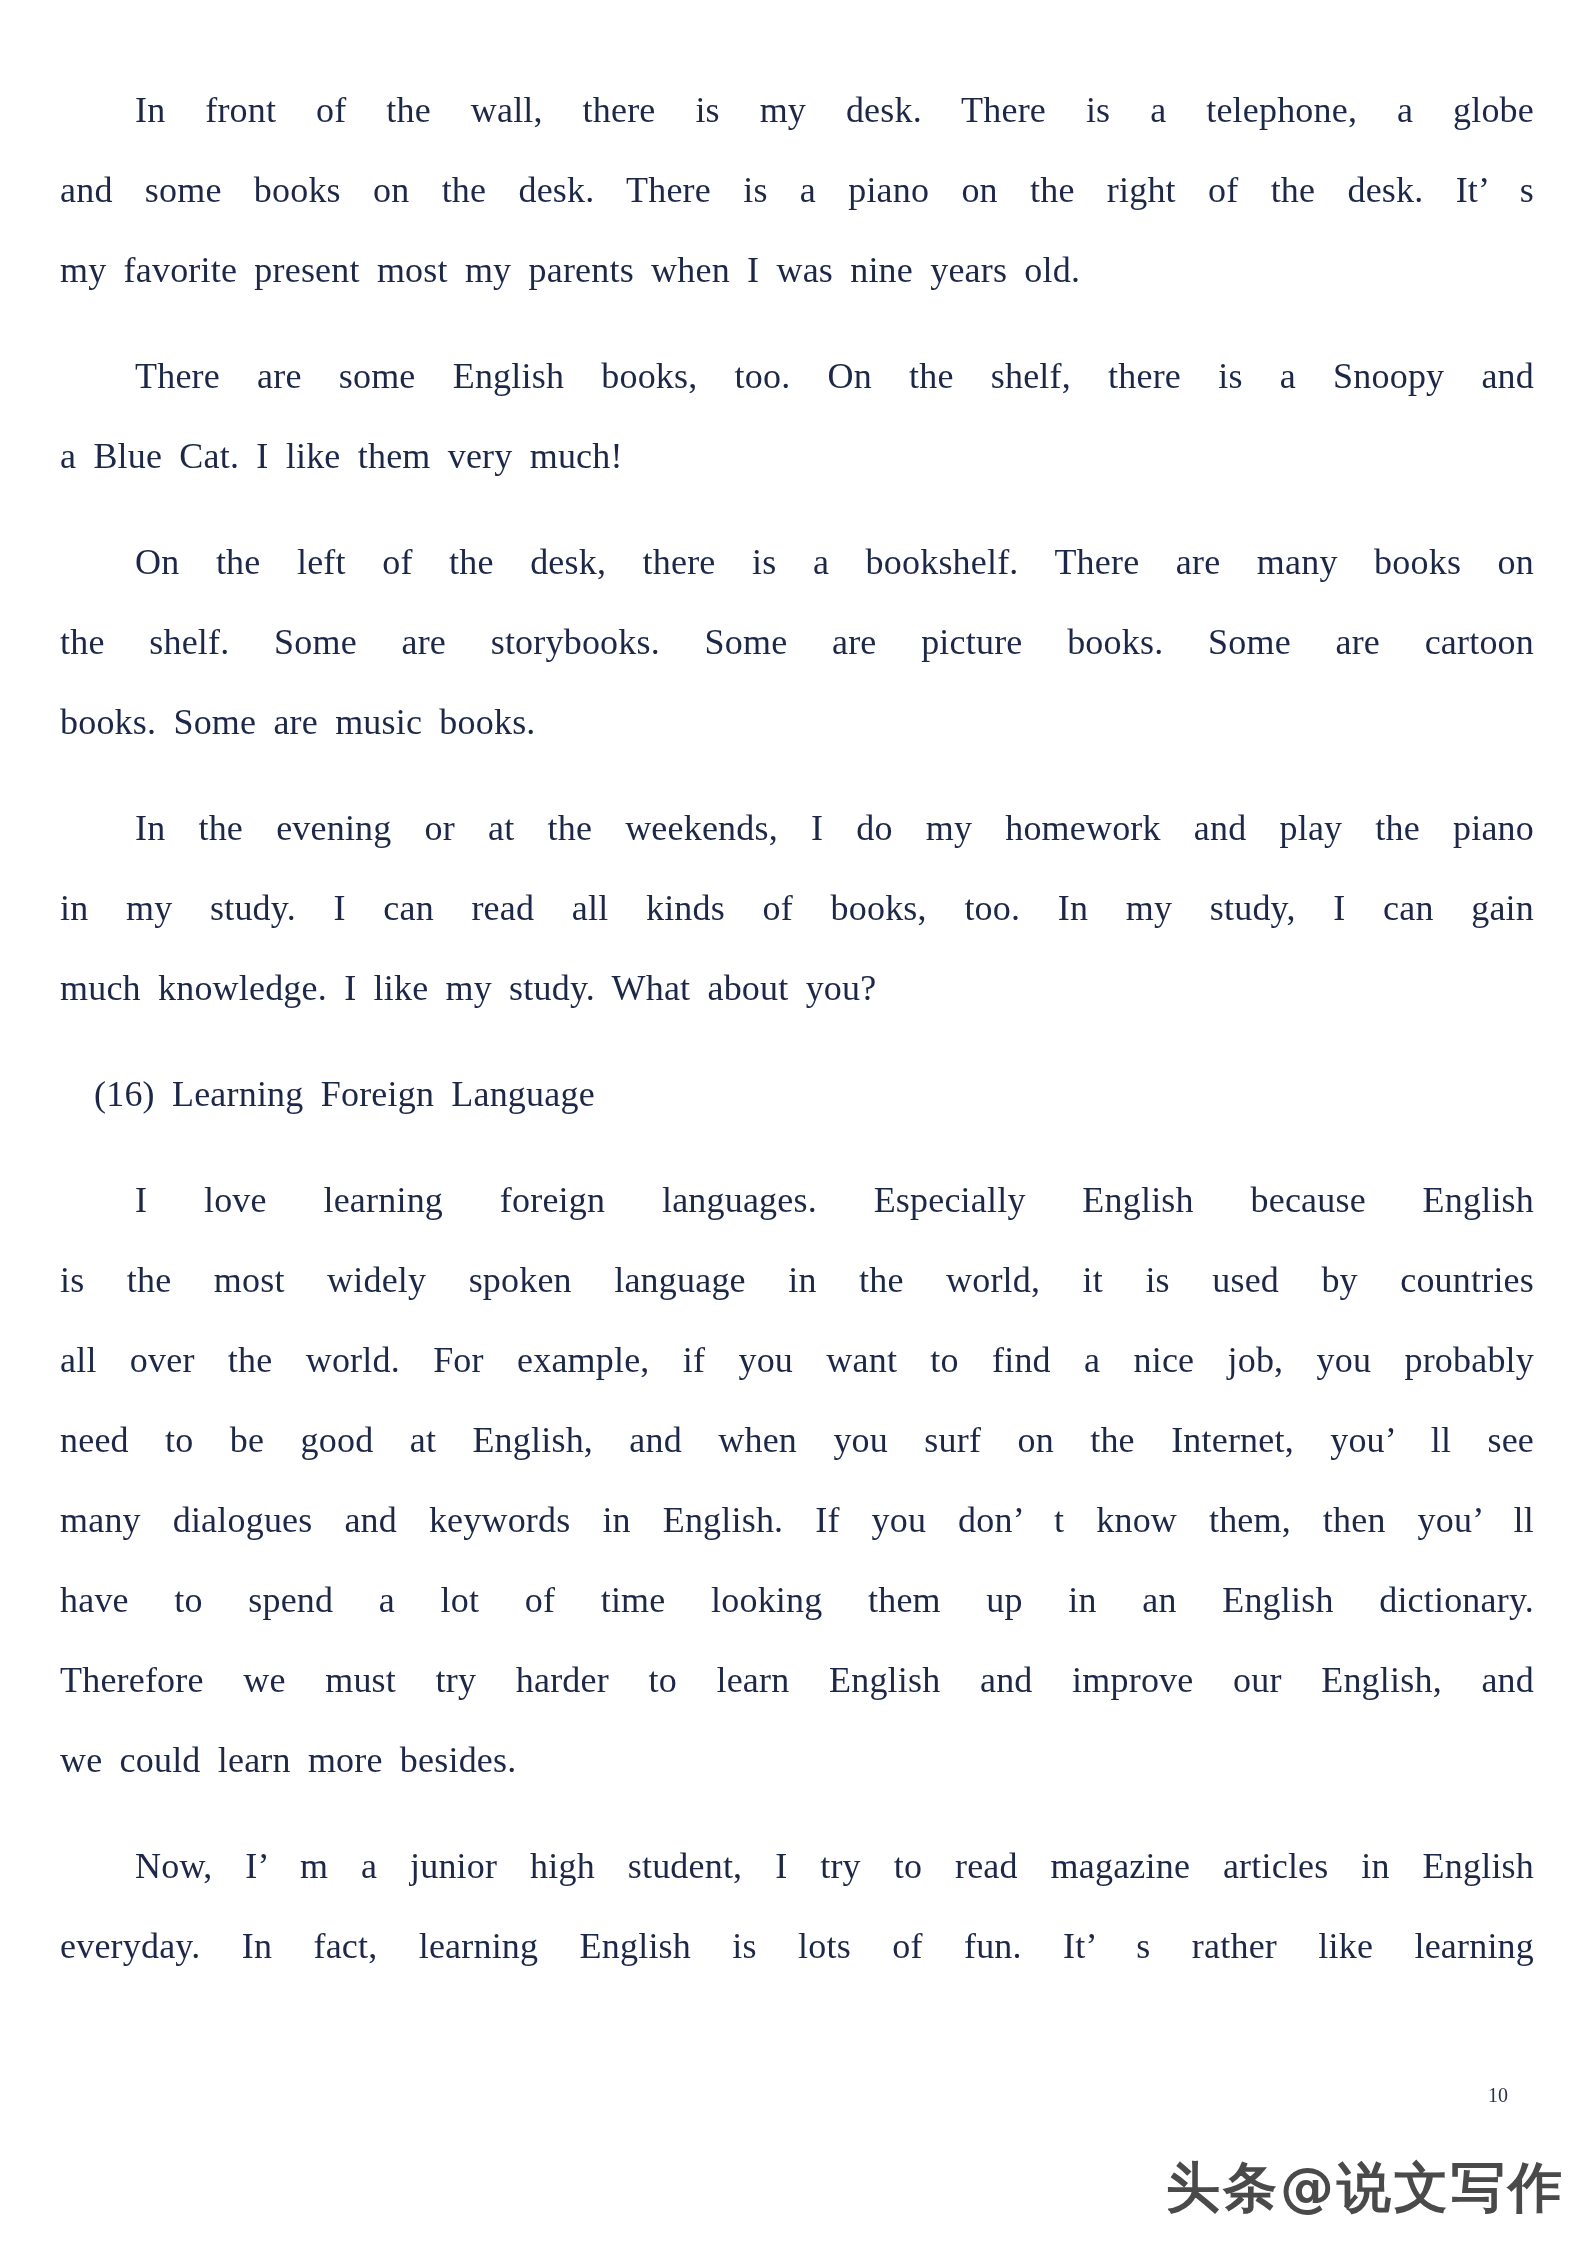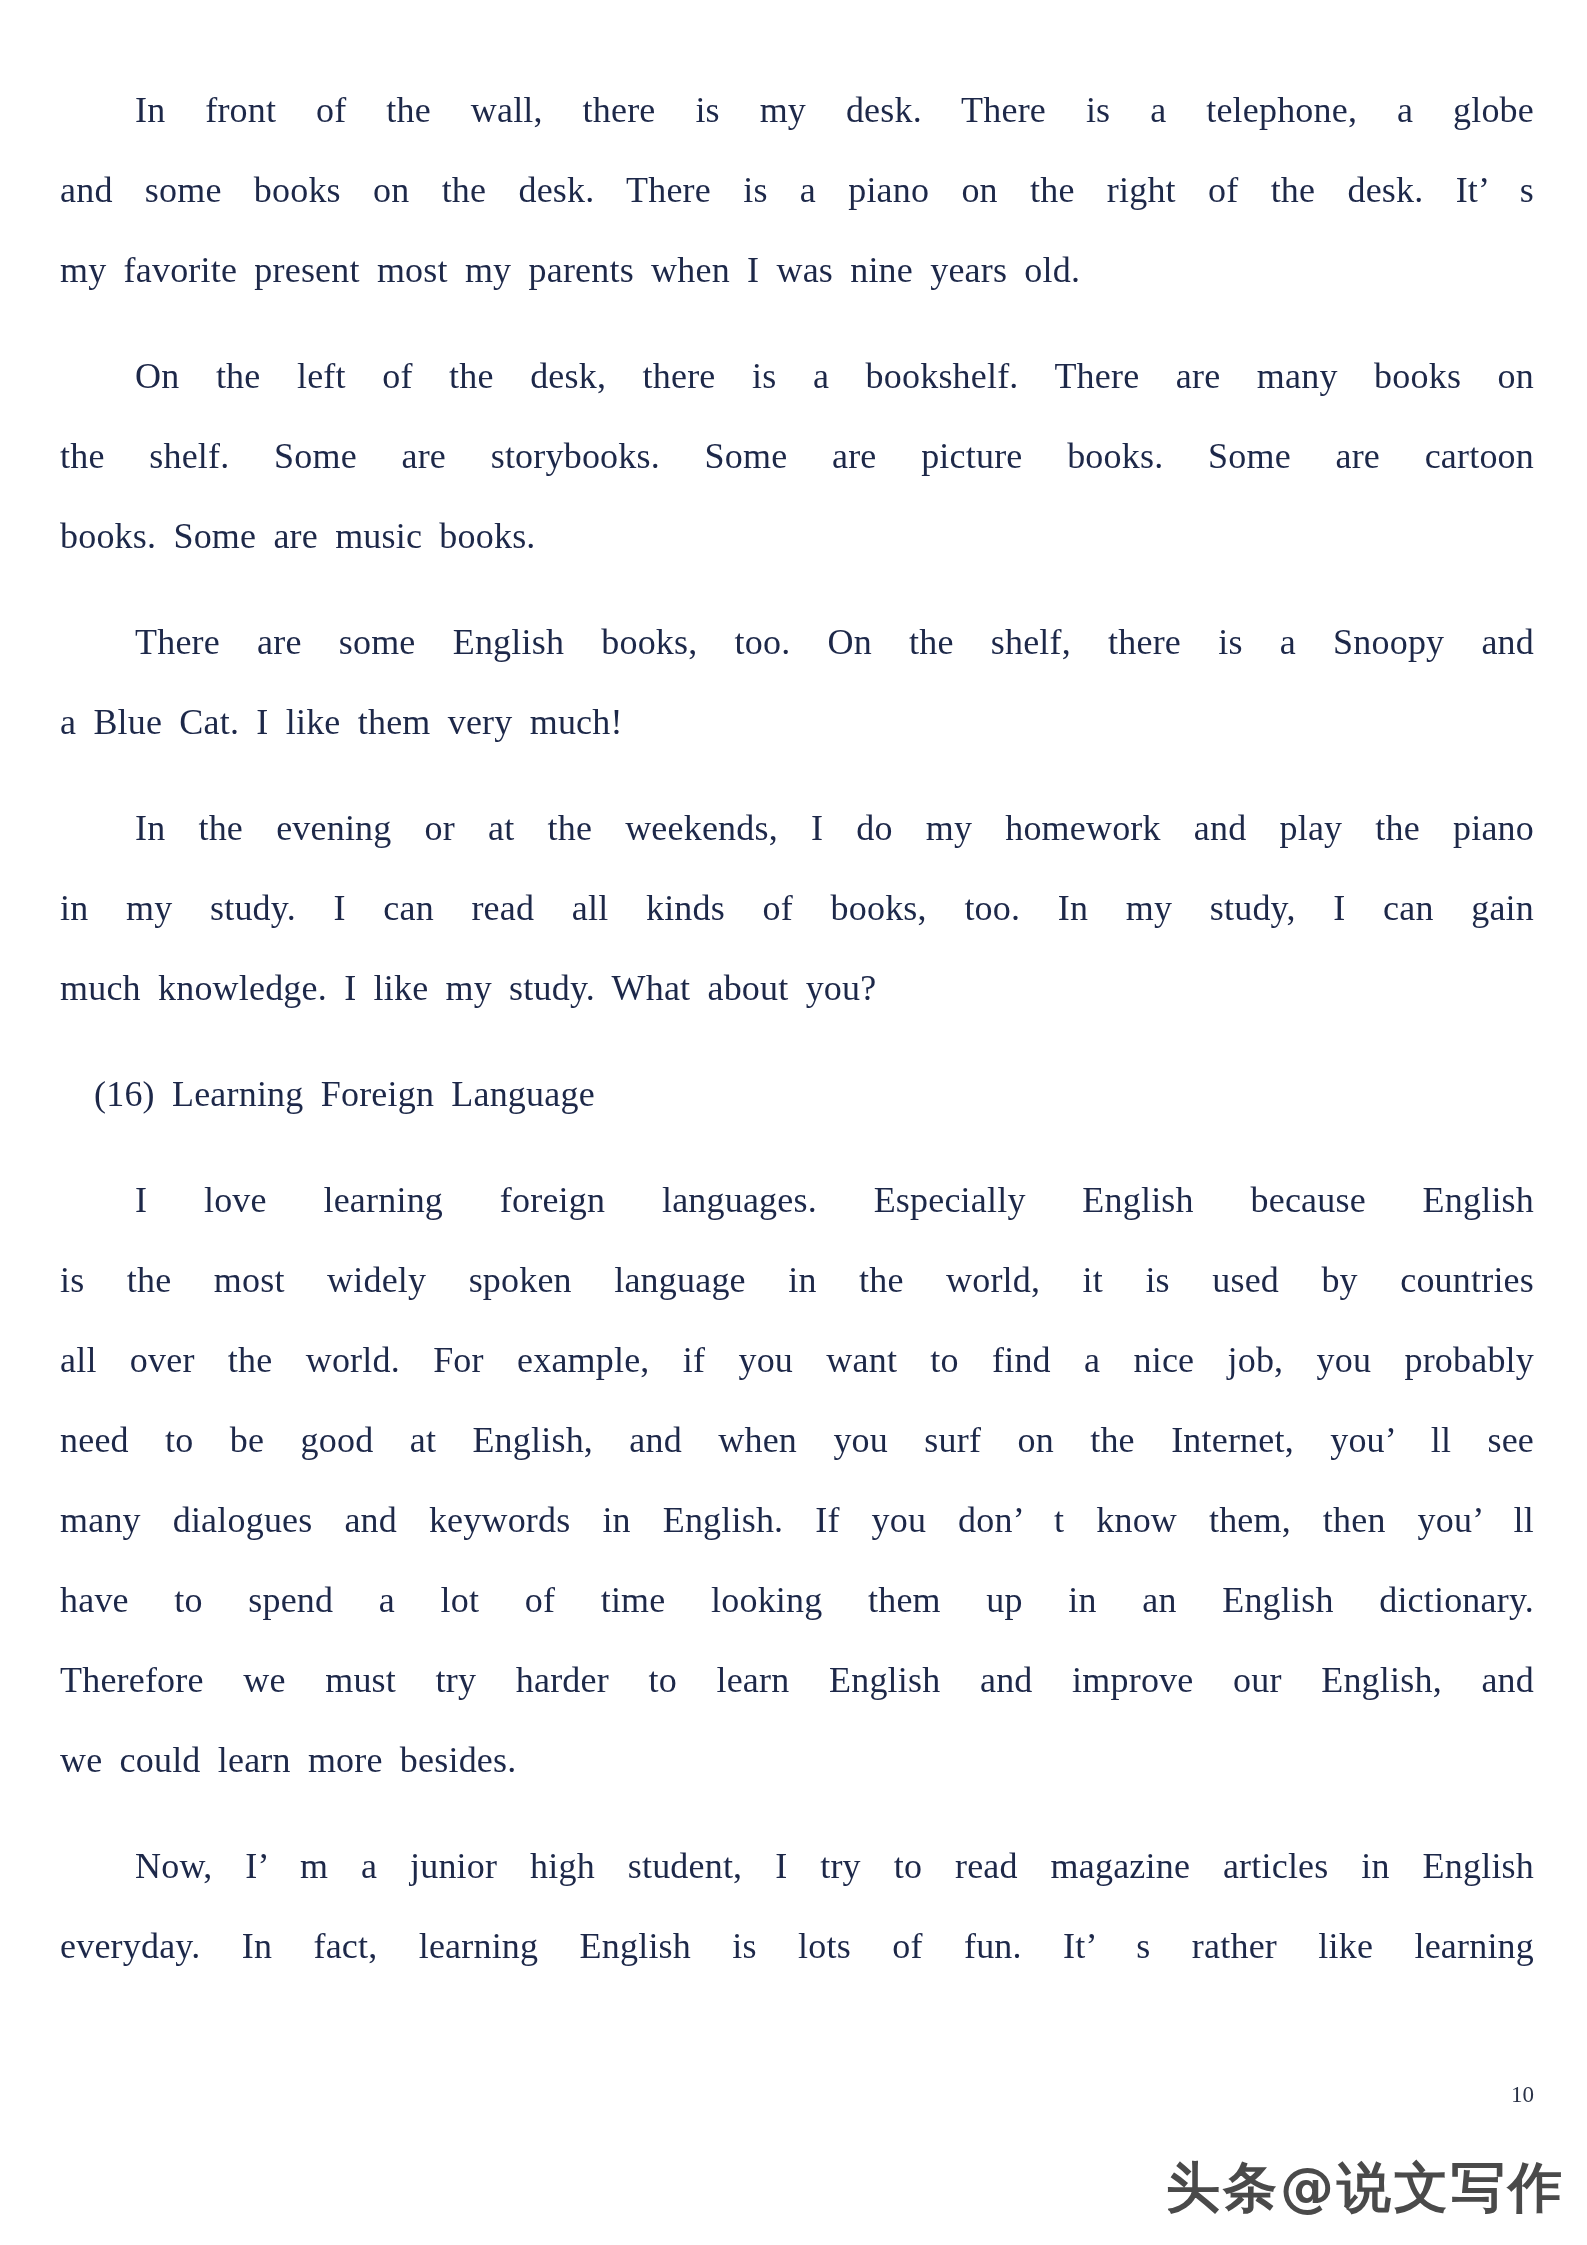--- a/index.html
+++ b/index.html
@@ -29,23 +29,22 @@
     text-align:justify;
     text-align-last:justify;
     text-justify:inter-word;
     white-space:normal;
   }
   .line.ind{padding-left:75px;}
   .para.heading .line.ind{padding-left:34px;}
   .page-number{
     position:absolute;
     left:1488px;top:2080px;
-    font-size:23px;line-height:30px;
+    font-size:20px;line-height:30px;
     color:#2a3247;
-    margin-left:23px;
   }
   .watermark{
     position:absolute;
     right:22px;top:2158px;
     font-size:54px;line-height:60px;
     font-weight:bold;
     letter-spacing:3px;
     color:#4a4a4a;
     font-family:"DejaVu Sans","Liberation Sans",sans-serif;
     text-shadow:-3px -3px 0 #ffffff, 3px 3px 0 rgba(255,255,255,0.85), -1px -1px 0 #ffffff;
@@ -56,27 +55,27 @@
 </head>
 <body style="background: rgb(255, 255, 255);">
 
 <div class="doc-body" style="color: rgb(29, 40, 73);">
     <div class="para">
       <div class="line ind fill">In front of the wall, there is my desk. There is a telephone, a globe</div>
       <div class="line fill">and some books on the desk. There is a piano on the right of the desk. It’ s</div>
       <div class="line">my favorite present most my parents when I was nine years old.</div>
     </div>
     <div class="para">
+      <div class="line ind fill">There are some English books, too. On the shelf, there is a Snoopy and</div>
+      <div class="line">a Blue Cat. I like them very much!</div>
+    </div>
+    <div class="para">
       <div class="line ind fill">On the left of the desk, there is a bookshelf. There are many books on</div>
       <div class="line fill">the shelf. Some are storybooks. Some are picture books. Some are cartoon</div>
       <div class="line">books. Some are music books.</div>
-    </div>
-    <div class="para">
-      <div class="line ind fill">There are some English books, too. On the shelf, there is a Snoopy and</div>
-      <div class="line">a Blue Cat. I like them very much!</div>
     </div>
     <div class="para">
       <div class="line ind fill">In the evening or at the weekends, I do my homework and play the piano</div>
       <div class="line fill">in my study. I can read all kinds of books, too. In my study, I can gain</div>
       <div class="line">much knowledge. I like my study. What about you?</div>
     </div>
     <div class="para heading">
       <div class="line ind">(16) Learning Foreign Language</div>
     </div>
     <div class="para">

